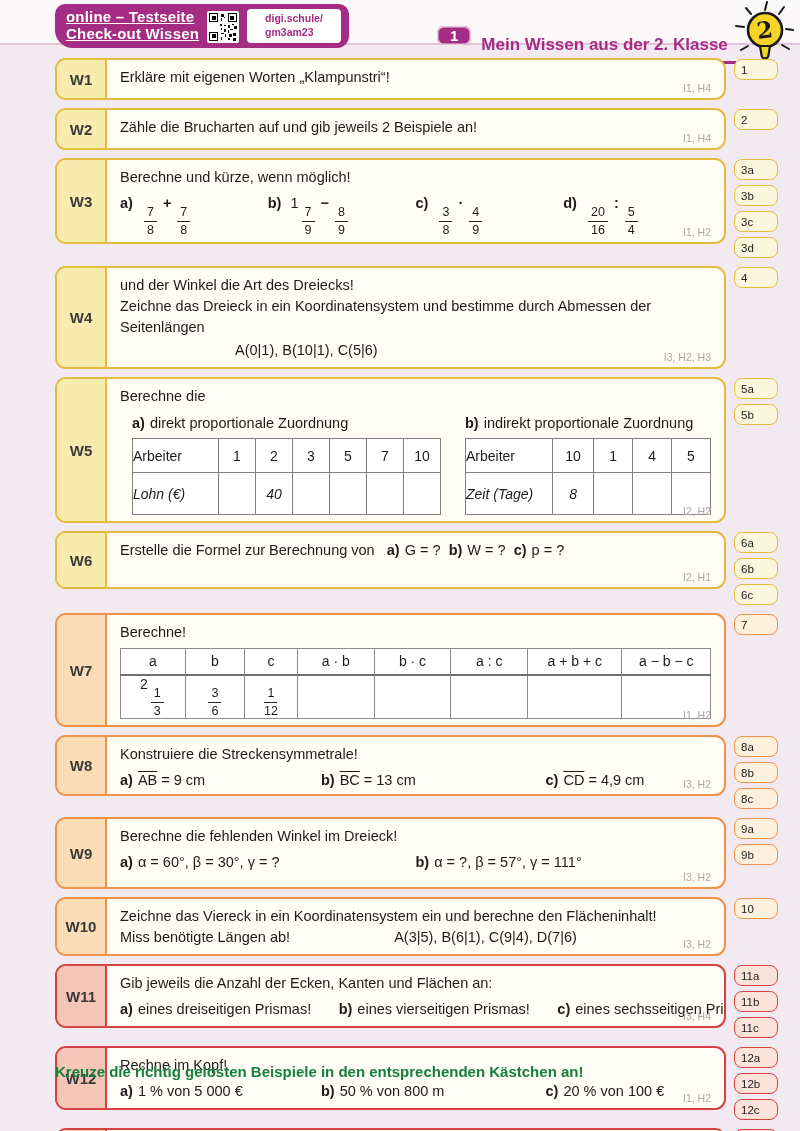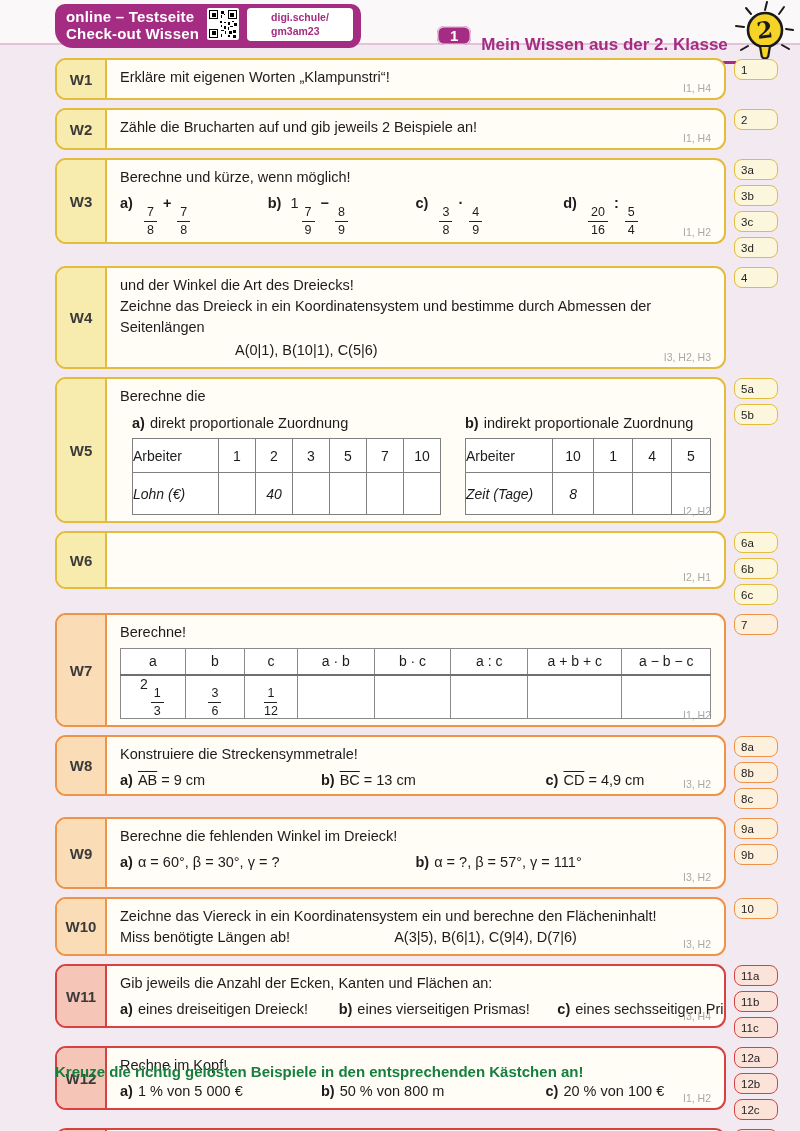--- a/index.html
+++ b/index.html
@@ -2,26 +2,26 @@
 <html><head>
 <meta charset="utf-8">
 <style>
   * { margin:0; padding:0; box-sizing:border-box; }
   html,body { width:800px; }
   body { font-family:"Liberation Sans", sans-serif; background:#f2e9f1; }
   .page { position:relative; width:800px; height:1131px; background:#f2e9f1; overflow:hidden; }
 
   
   .topbar { position:absolute; top:0; left:0; width:800px; height:45px; background:#fbf8fa; border-bottom:2px solid #e4c3d9; }
-  .online-badge { position:absolute; left:55px; top:4px; display:flex; align-items:flex-start; gap:8px;
-    background:#a42c82; color:#fff; padding:4px 8px 5px 11px; border-radius:10px 10px 12px 18px; }
+  .online-badge { position:absolute; left:55px; top:4px; display:flex; align-items:flex-end; gap:8px;
+    background:#a42c82; color:#fff; padding:4px 8px 5px 11px; border-radius:10px 10px 12px 18px;text-decoration:underline; }
   .ob-text { font-weight:bold; font-size:15px; line-height:1.15; letter-spacing:.2px; }
   .qr { width:32px; height:32px; background:#fff; border-radius:2px; padding:2px; }
   .digi { background:#fff; color:#a42c82; font-weight:bold; font-size:10.5px; line-height:1.3;
-    padding:3px 24px; border-radius:4px; }
+    padding:3px 18px; border-radius:4px; }
   .chapter { position:absolute; left:437px; top:15px; width:299px; display:flex; align-items:center; gap:10px;
     border-bottom:3px solid #a42c82; padding-bottom:6px; }
   .chapter-num { background:#a42c82; color:#fff; font-weight:bold; font-size:15px; padding:1px 13px;
     border-radius:7px; box-shadow:inset 0 0 0 1.5px #e9c9de; }
   .chapter-title { color:#a42c82; font-weight:bold; font-size:17px; white-space:nowrap;margin-top:20px; }
   .bulb { position:absolute; right:6px; top:1px; }
 
   
   .g-yellow { --bc:#e3bc3e; --lbg:#f8ebae; --cbg:#fcf6dd; }
   .g-orange { --bc:#ee9348; --lbg:#fadcb6; --cbg:#fdf0dd; }
@@ -340,20 +340,26 @@
         <div class="check g-yellow">
             <span>5b</span>
           </div>
       </div>
     </div>
 
     <div class="row">
       <div class="task g-yellow" style="min-height:58px">
         <div class="tlabel">W6</div>
         <div class="tbody">
+          <div class="line">
+            <span>Erstelle die Formel zur Berechnung von</span>&nbsp;&nbsp;
+            <span class="plabel">a)</span><span>G = ?</span>&nbsp;
+            <span class="plabel">b)</span><span>W = ?</span>&nbsp;
+            <span class="plabel">c)</span><span>p = ?</span>
+          </div>
           <span class="tags">I2, H1</span>
         </div>
       </div>
       <div class="checks">
         <div class="check g-yellow">
             <span>6a</span>
           </div>
         <div class="check g-yellow">
             <span>6b</span>
           </div>
@@ -477,21 +483,21 @@
           </div>
       </div>
     </div>
 
     <div class="row">
       <div class="task g-red" style="min-height:64px">
         <div class="tlabel">W11</div>
         <div class="tbody">
           <div class="line">Gib jeweils die Anzahl der Ecken, Kanten und Flächen an:</div>
           <div class="parts">
-            <span class="w11a"><span class="plabel">a)</span><span>eines dreiseitigen Dreieck!</span></span>
+            <span class="w11a"><span class="plabel">a)</span><span>eines dreiseitigen Prismas!</span></span>
             <span class="w11b"><span class="plabel">b)</span><span>eines vierseitigen Prismas!</span></span>
             <span class="w11c"><span class="plabel">c)</span><span>eines sechsseitigen Prismas!</span></span>
           </div>
           <span class="tags">I3, H4</span>
         </div>
       </div>
       <div class="checks">
         <div class="check g-red">
             <span>11a</span>
           </div>

